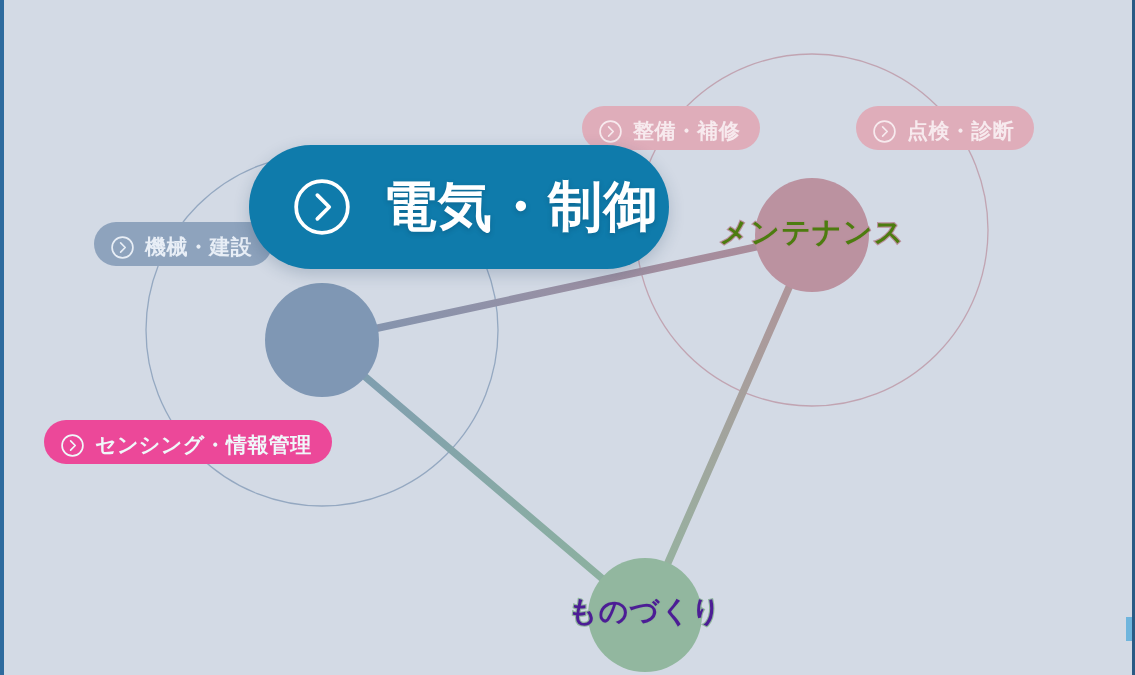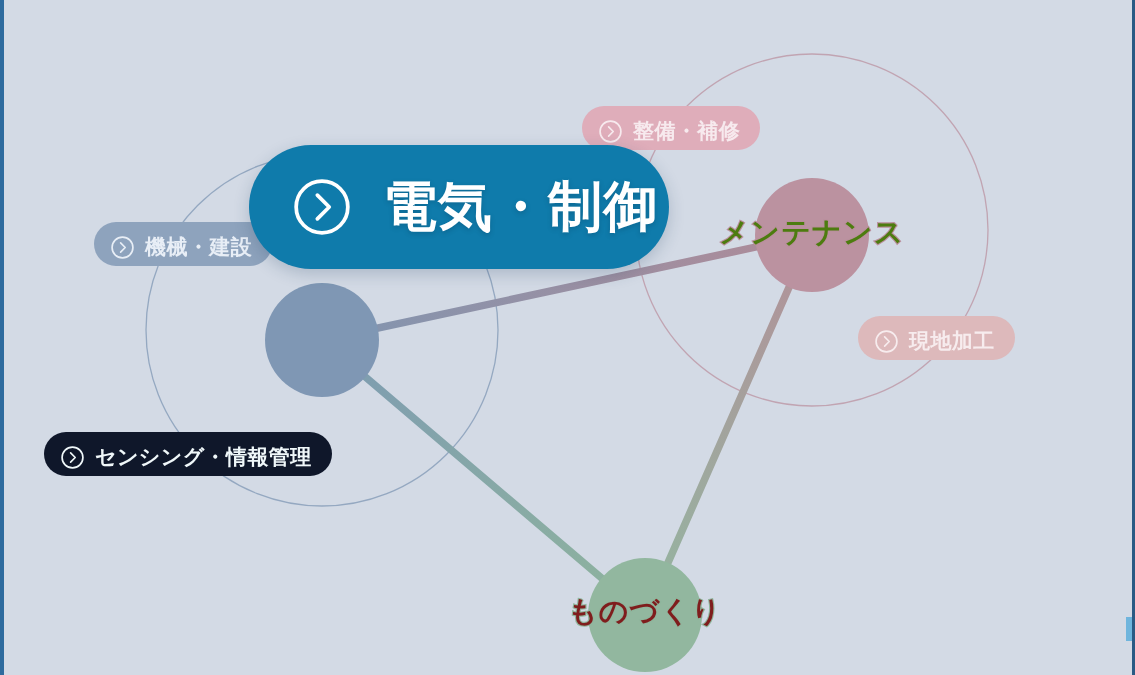--- a/index.html
+++ b/index.html
@@ -73,21 +73,21 @@
     paint-order: stroke fill;
   }
   #node-label-maintenance {
     font-size: 29px;
     color: #4d7c0f;
     -webkit-text-stroke: 2.2px #b98f9c;
     paint-order: stroke fill;
   }
   #node-label-monozukuri {
     font-size: 29px;
-    color: #7f1d1d;
+    color: #4c1d95;
     -webkit-text-stroke: 2.2px #8fb59c;
     paint-order: stroke fill;
   }
 
   
   .pill {
     position: absolute;
     display: flex;
     align-items: center;
     border-radius: 999px;
@@ -113,21 +113,21 @@
   }
   .pill-muted .pill-label {
     font-size: 21px;
     letter-spacing: 0.02em;
   }
 
   .pill-blue-grey { background: #8ea3bd; margin-top: 16px; }
   .pill-blue-grey .pill-label,
   .pill-blue-grey .pill-icon { color: #e8eef6; }
 
-  .pill-teal { background: #0f172a; margin-top: 12px; }
+  .pill-teal { background: #ec4899; }
   .pill-teal .pill-label,
   .pill-teal .pill-icon { color: #f0f8fa; }
 
   .pill-rose { background: #dfadba; }
   .pill-rose .pill-label,
   .pill-rose .pill-icon { color: #f7eaee; }
 
   .pill-rose-soft { background: #ddb9bb; }
   .pill-rose-soft .pill-label,
   .pill-rose-soft .pill-icon { color: #f7ecee; }
@@ -220,30 +220,30 @@
   <div class="pill pill-muted pill-rose" style="left:582px; top:106px; z-index:5;">
     <span class="pill-icon">
       <svg class="icon-circle-chevron" width="25" height="25" viewBox="0 0 24 24" fill="none" stroke="currentColor" stroke-width="1.6">
         <circle cx="12" cy="12" r="10"></circle>
         <polyline points="10.2,7.6 14.6,12 10.2,16.4" stroke-linecap="round" stroke-linejoin="round"></polyline>
       </svg>
     </span>
     <span class="pill-label">整備・補修</span>
   </div>
 
-
-  <div class="pill pill-muted pill-rose-soft" style="left:858px; top:316px; z-index:5;">
-    <span class="pill-icon">
-      <svg class="icon-circle-chevron" width="25" height="25" viewBox="0 0 24 24" fill="none" stroke="currentColor" stroke-width="1.6">
-        <circle cx="12" cy="12" r="10"></circle>
-        <polyline points="10.2,7.6 14.6,12 10.2,16.4" stroke-linecap="round" stroke-linejoin="round"></polyline>
-      </svg>
-    </span>
-    <span class="pill-label">現地加工</span>
-  </div>
+  <div class="pill pill-muted pill-rose" style="left:856px; top:106px; z-index:5;">
+    <span class="pill-icon">
+      <svg class="icon-circle-chevron" width="25" height="25" viewBox="0 0 24 24" fill="none" stroke="currentColor" stroke-width="1.6">
+        <circle cx="12" cy="12" r="10"></circle>
+        <polyline points="10.2,7.6 14.6,12 10.2,16.4" stroke-linecap="round" stroke-linejoin="round"></polyline>
+      </svg>
+    </span>
+    <span class="pill-label">点検・診断</span>
+  </div>
+
 
   <div class="pill" id="pill-active">
     <span class="pill-icon">
       <svg class="icon-circle-chevron" width="62" height="62" viewBox="0 0 24 24" fill="none" stroke="currentColor" stroke-width="1.45">
         <circle cx="12" cy="12" r="10"></circle>
         <polyline points="10.2,7.4 14.8,12 10.2,16.6" stroke-linecap="round" stroke-linejoin="round"></polyline>
       </svg>
     </span>
     <span class="pill-label">電気・制御</span>
   </div>

